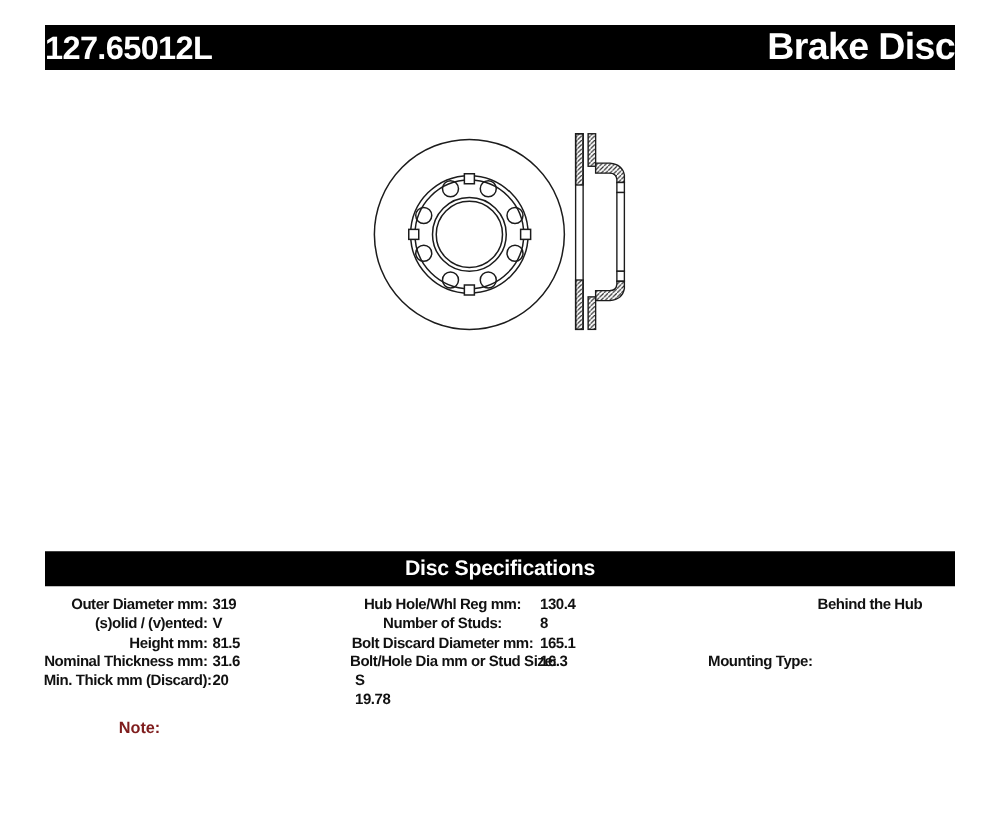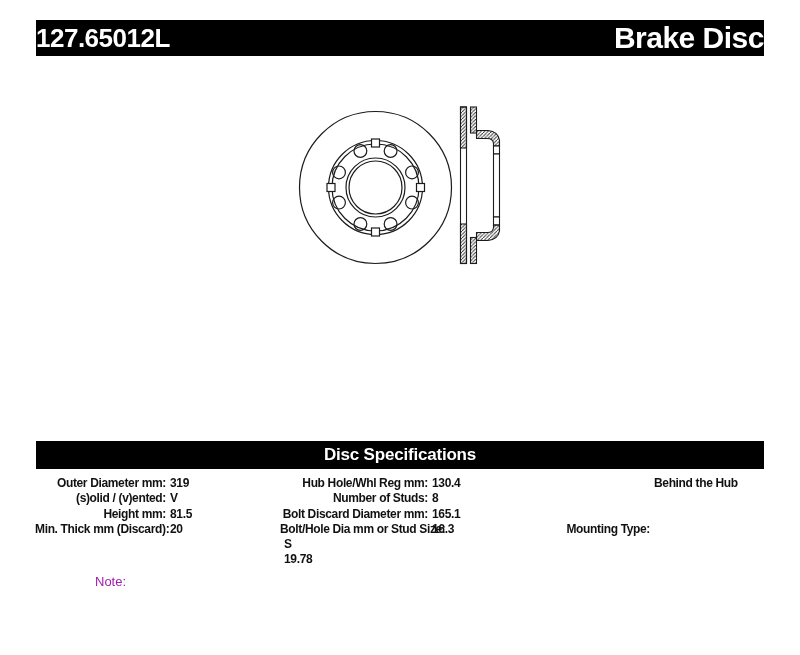--- a/index.html
+++ b/index.html
@@ -21,25 +21,25 @@
     background:#000;color:#fff;display:flex;align-items:center;justify-content:center;
     font-size:17px;font-weight:bold;letter-spacing:-0.2px;
   }
   .spec-col{position:absolute;top:476px;}
   #spec-col-1{left:35px;}
   #spec-col-2{left:280px;}
   #spec-col-3{left:540px;}
   .spec-row{display:flex;line-height:15.3px;font-size:12px;font-weight:bold;letter-spacing:-0.35px;color:#111;}
   .spec-label{text-align:right;white-space:pre;}
   #spec-col-1 .spec-label{width:131px;}
-  #spec-col-2 .spec-label{width:148px;}
+  #spec-col-2 .spec-label{width:148px;text-align:center;}
   #spec-col-3 .spec-label{width:110px;margin-top:46px;}
   .spec-value{margin-left:4px;white-space:pre;}
   .note{
-    position:absolute;left:95px;top:574px;font-size:13px;font-weight:normal;color:#a21caf;
+    position:absolute;left:95px;top:574px;font-size:13px;font-weight:bold;color:#7f1d1d;
   }
 </style>
 </head>
 <body>
 
 <div class="title-bar">
   <span class="part">127.65012L</span>
   <span class="prod">Brake Disc</span>
 </div>
 
@@ -105,20 +105,24 @@
   </div>
   <div class="spec-row">
     <span class="spec-label">(s)olid / (v)ented:</span>
     <span class="spec-value">V</span>
   </div>
   <div class="spec-row">
     <span class="spec-label">Height mm:</span>
     <span class="spec-value">81.5</span>
   </div>
   <div class="spec-row">
+    <span class="spec-label">Nominal Thickness mm:</span>
+    <span class="spec-value">31.6</span>
+  </div>
+  <div class="spec-row">
     <span class="spec-label">Min. Thick mm (Discard):</span>
     <span class="spec-value">20</span>
   </div>
 </div>
 
 <div class="spec-col" id="spec-col-2">
   <div class="spec-row">
     <span class="spec-label">Hub Hole/Whl Reg mm:</span>
     <span class="spec-value">130.4</span>
   </div>

